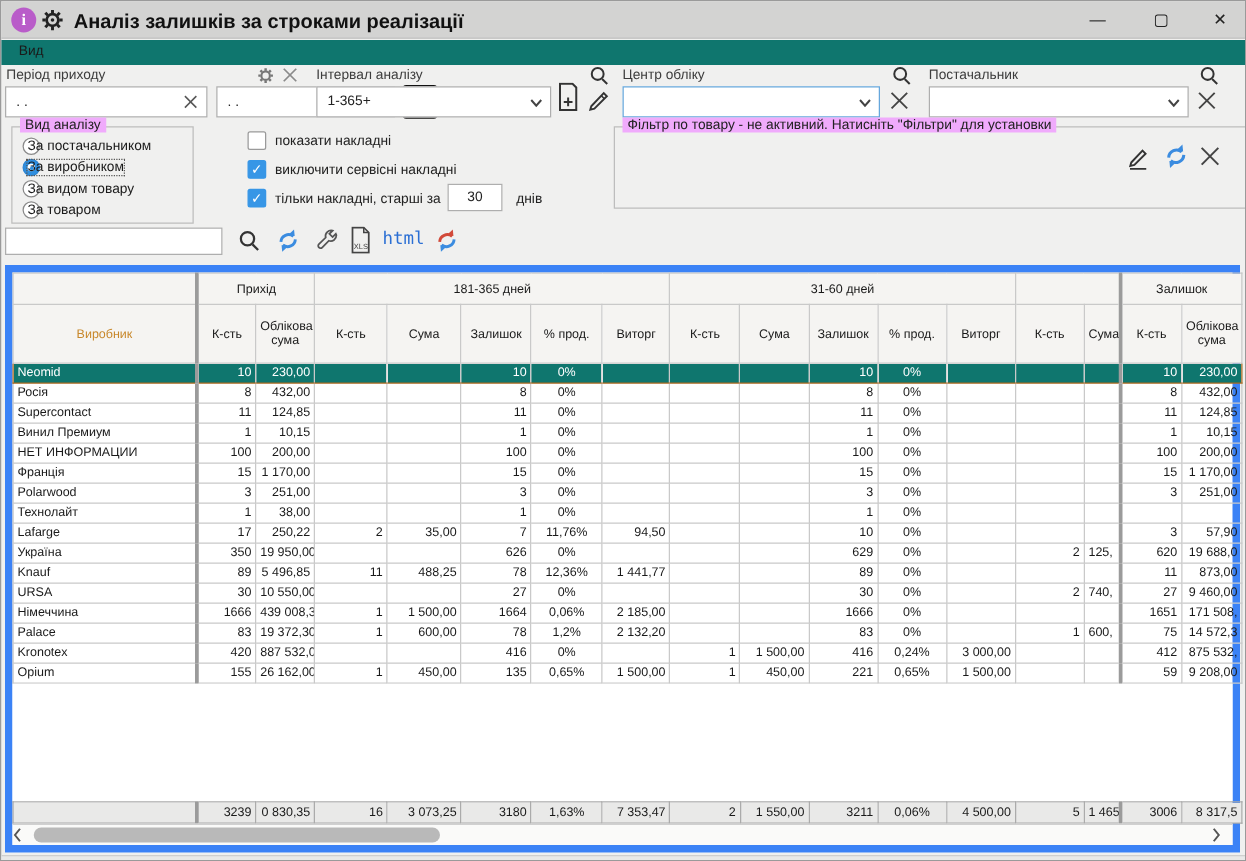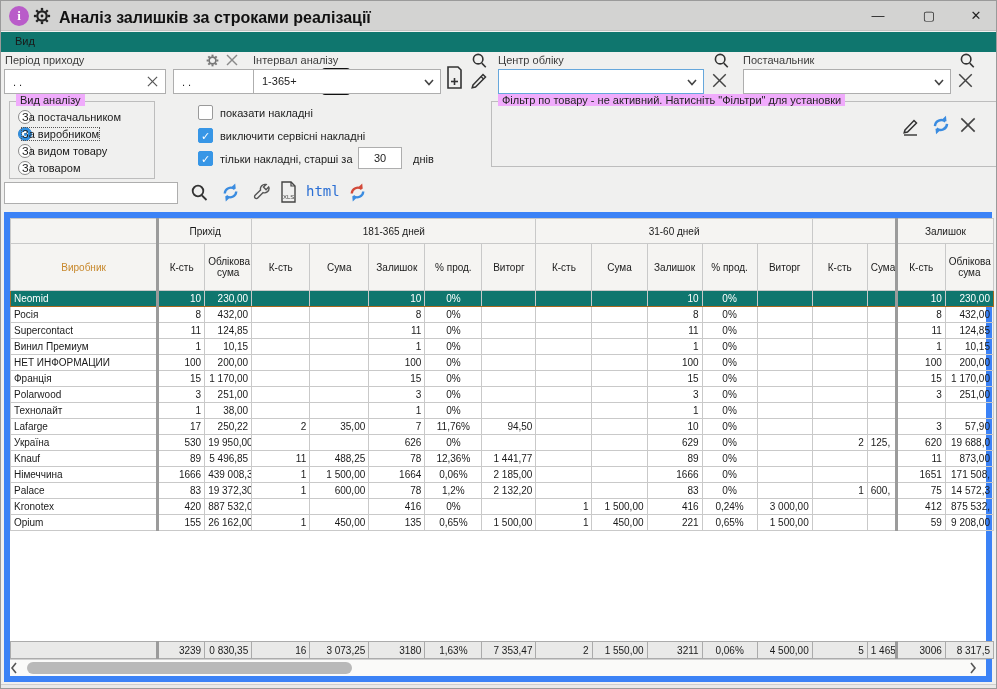--- a/index.html
+++ b/index.html
@@ -530,21 +530,21 @@
           <td class="a-r ">10</td>
           <td class="a-c ">0%</td>
           <td class="a-r "></td>
           <td class="a-r "></td>
           <td class="a-l split"></td>
           <td class="a-r ">3</td>
           <td class="a-r ">57,90</td>
         </tr>
         <tr class="">
           <td class="a-l split">Україна</td>
-          <td class="a-r ">530</td>
+          <td class="a-r ">350</td>
           <td class="a-r ">19 950,00</td>
           <td class="a-r "></td>
           <td class="a-r "></td>
           <td class="a-r ">626</td>
           <td class="a-c ">0%</td>
           <td class="a-r "></td>
           <td class="a-r "></td>
           <td class="a-r "></td>
           <td class="a-r ">629</td>
           <td class="a-c ">0%</td>
@@ -565,20 +565,39 @@
           <td class="a-r ">1 441,77</td>
           <td class="a-r "></td>
           <td class="a-r "></td>
           <td class="a-r ">89</td>
           <td class="a-c ">0%</td>
           <td class="a-r "></td>
           <td class="a-r "></td>
           <td class="a-l split"></td>
           <td class="a-r ">11</td>
           <td class="a-r ">873,00</td>
+        </tr>
+        <tr class="">
+          <td class="a-l split">URSA</td>
+          <td class="a-r ">30</td>
+          <td class="a-r ">10 550,00</td>
+          <td class="a-r "></td>
+          <td class="a-r "></td>
+          <td class="a-r ">27</td>
+          <td class="a-c ">0%</td>
+          <td class="a-r "></td>
+          <td class="a-r "></td>
+          <td class="a-r "></td>
+          <td class="a-r ">30</td>
+          <td class="a-c ">0%</td>
+          <td class="a-r "></td>
+          <td class="a-r ">2</td>
+          <td class="a-l split">740,</td>
+          <td class="a-r ">27</td>
+          <td class="a-r ">9 460,00</td>
         </tr>
         <tr class="">
           <td class="a-l split">Німеччина</td>
           <td class="a-r ">1666</td>
           <td class="a-r ">439 008,3</td>
           <td class="a-r ">1</td>
           <td class="a-r ">1 500,00</td>
           <td class="a-r ">1664</td>
           <td class="a-c ">0,06%</td>
           <td class="a-r ">2 185,00</td>

